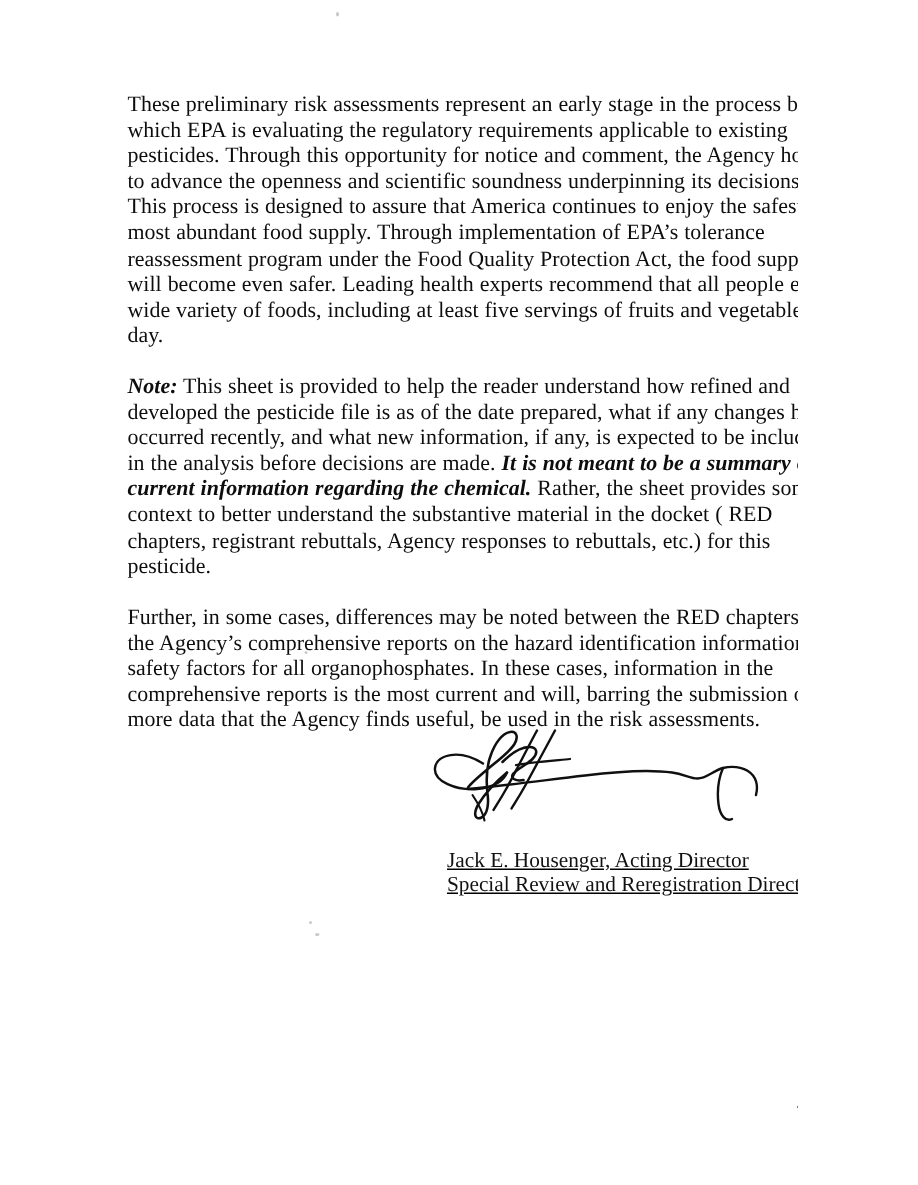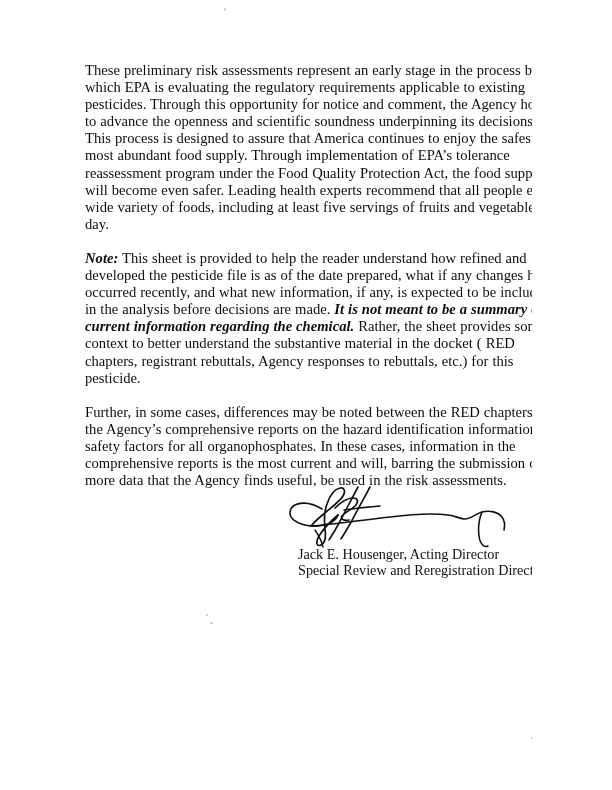--- a/index.html
+++ b/index.html
@@ -32,22 +32,23 @@
     letter-spacing: 0.02px;
     word-spacing: 0.3px;
   }
   .para b {
     font-weight: bold;
     font-style: italic;
   }
   .sig-block {
     position: absolute;
     left: 298px;
-    top: 546px;
+    top: 566px;
     width: 300px;
+    text-decoration: underline;
   }
   .sig-line {
     font-size: 14.2px;
     line-height: 16.4px;
     color: #111111;
     white-space: nowrap;
   }
   .signature {
     position: absolute;
     left: 286px;

